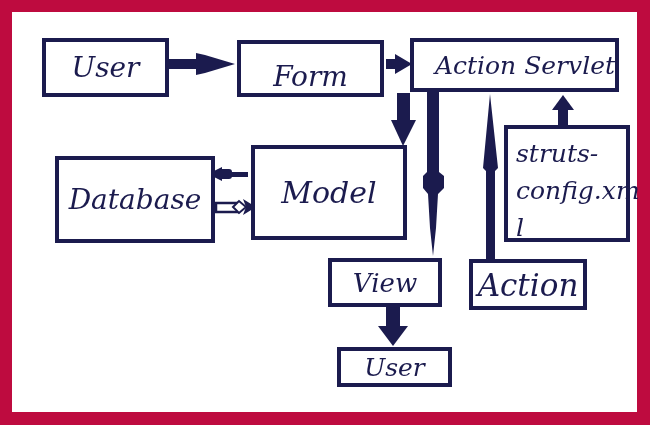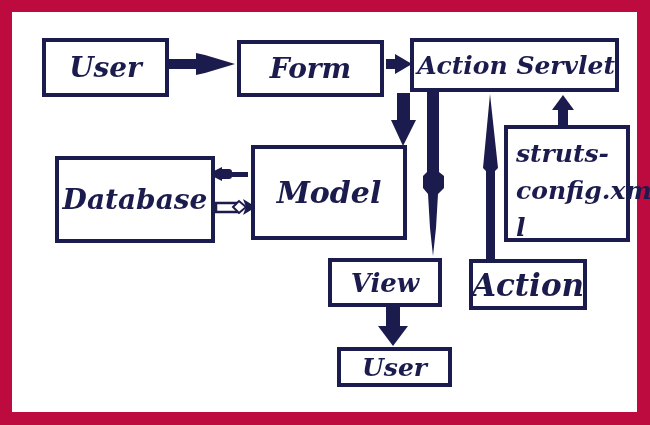--- a/index.html
+++ b/index.html
@@ -15,25 +15,25 @@
   #frame-bottom{left:0;top:412px;width:650px;height:13px;}
 
   
   #arrows{position:absolute;left:0;top:0;z-index:2;}
 
   
   .node{
     position:absolute;box-sizing:border-box;background:#ffffff;
     border:4px solid #1B1B4E;z-index:3;
     display:flex;align-items:center;justify-content:center;
-    color:#1B1B4E;font-weight:bold;font-style:italic;
+    color:#1B1B4E;font-weight:normal;font-style:italic;
   }
   .node .lbl{white-space:nowrap;}
   #node-user-top     {left:42px; top:38px; width:127px;height:59px; font-size:28px;}
-  #node-form         {left:237px;top:40px; width:147px;height:57px; font-size:28px;}
+  #node-form         {left:237px;top:40px; width:147px;height:57px; font-size:28px;align-items:flex-end;}
   #node-action-servlet{left:410px;top:38px;width:209px;height:54px; font-size:25px;justify-content:flex-end;}
   #node-database     {left:55px; top:156px;width:160px;height:87px; font-size:28px;}
   #node-model        {left:251px;top:145px;width:156px;height:95px; font-size:30px;}
   #node-struts-config{left:504px;top:125px;width:126px;height:117px;font-size:25px;
                       display:block;padding:6px 0 0 8px;line-height:37px;}
   #node-struts-config .line{display:block;white-space:pre;overflow:visible;}
   #node-view         {left:328px;top:258px;width:114px;height:49px; font-size:26px;}
   #node-action       {left:469px;top:259px;width:118px;height:51px; font-size:31px;}
   #node-user-bottom  {left:337px;top:347px;width:115px;height:40px; font-size:25px;}
 </style>

